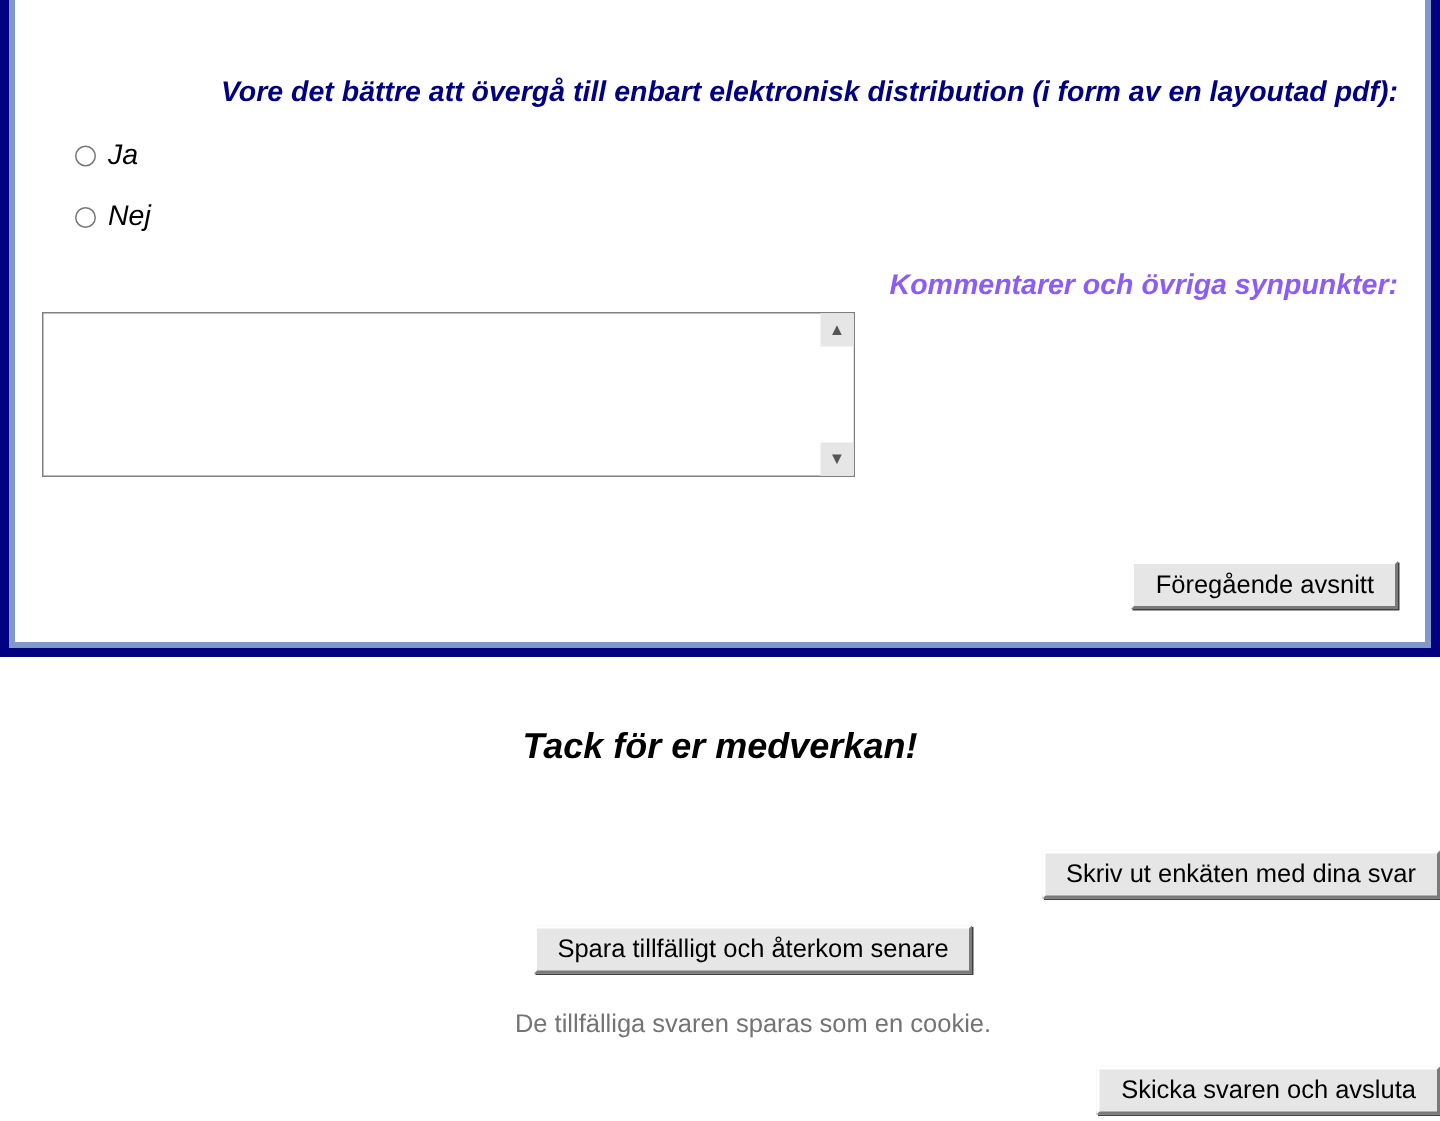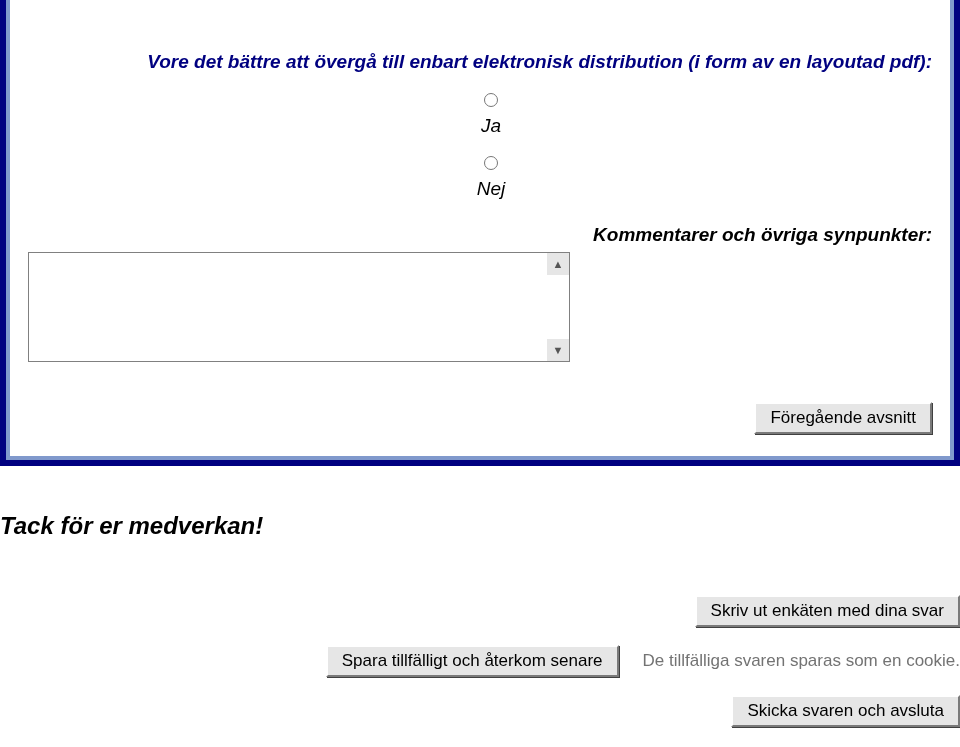--- a/index.html
+++ b/index.html
@@ -33,41 +33,40 @@
     font-style: italic;
     line-height: 1.25;
     margin-bottom: 6px;
   }
   .radio-row {
     display: flex;
     align-items: center;
     gap: 8px;
     padding-left: 22px;
     margin-top: 19px;
-    flex-direction: column;
   }
   .radio-circle {
     width: 14px;
     height: 14px;
     border: 1px solid #777;
     border-radius: 50%;
     background: #fff;
     display: inline-block;
     flex-shrink: 0;
   }
   .radio-text {
     font-size: 19px;
     font-style: italic;
     color: #000;
   }
   .comment-label {
     font-size: 19px;
     font-weight: bold;
     font-style: italic;
-    color: #000000;
+    color: #8b5cf6;
     margin-top: 24px;
     margin-bottom: 6px;
   }
   .textarea-wrap {
     position: relative;
     width: 542px;
     height: 110px;
     border: 1px solid #808080;
     background: #fff;
     margin-left: 0;
@@ -105,29 +104,30 @@
     background: #e6e6e6;
     border-top: 2px solid #ffffff;
     border-left: 2px solid #ffffff;
     border-right: 2px solid #7a7a7a;
     border-bottom: 2px solid #7a7a7a;
     padding: 4px 14px;
     cursor: pointer;
     box-shadow: 1px 1px 0 #404040;
   }
   .btn-prev-wrap {
-    margin-top: 40px;
+    margin-top: 56px;
     margin-left: 48px;
   }
   .thanks {
     font-size: 24px;
     font-weight: bold;
     font-style: italic;
     color: #000;
     margin: 46px 0 0 0;
+    text-align: center;
   }
   .action-row {
     display: flex;
     align-items: center;
     gap: 24px;
     margin-top: 10px;
     margin-left: 44px;
     justify-content: flex-end;
   }
   .action-stack { margin-top: 55px; }
@@ -171,20 +171,20 @@
 
   </div>
 </div>
 
 <div class="thanks">Tack för er medverkan!</div>
 
 <div class="action-stack">
   <div class="action-row">
     <span class="btn">Skriv ut enkäten med dina svar</span>
   </div>
-  <div class="action-row" style="margin-top:18px;">
+  <div class="action-row" style="margin-top:18px;flex-direction:column;">
     <span class="btn">Spara tillfälligt och återkom senare</span>
     <span class="cookie-note">De tillfälliga svaren sparas som en cookie.</span>
   </div>
   <div class="action-row" style="margin-top:18px;">
     <span class="btn">Skicka svaren och avsluta</span>
   </div>
 </div>
 
 </body></html>

